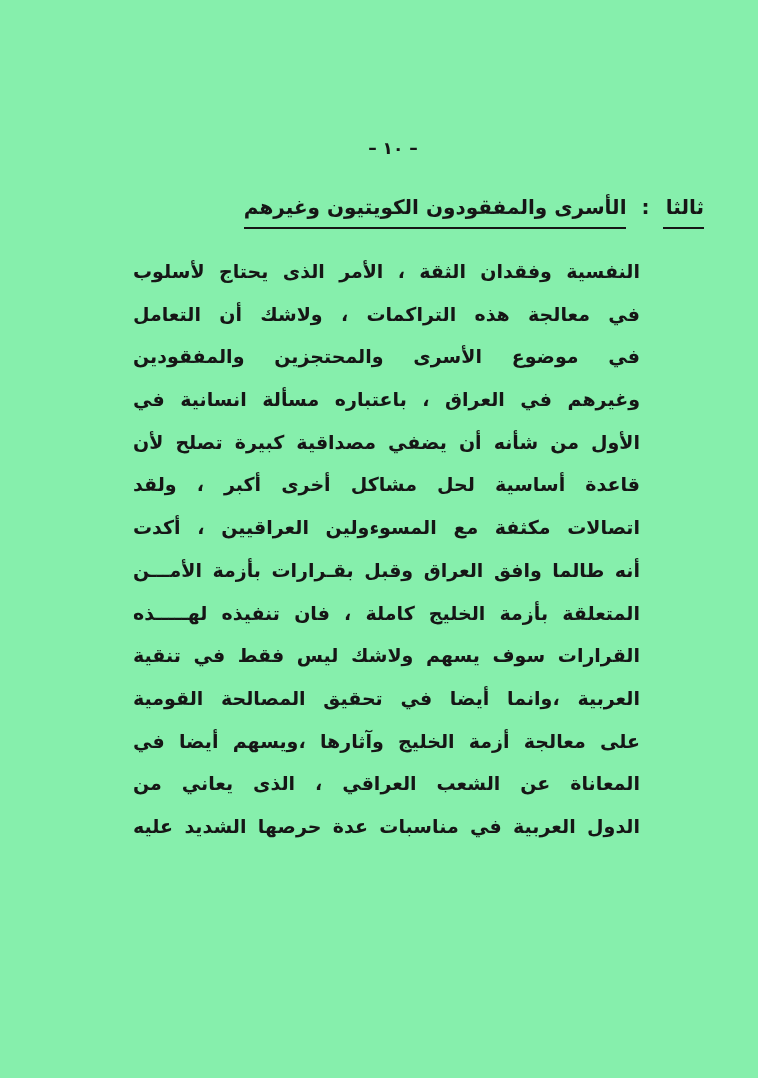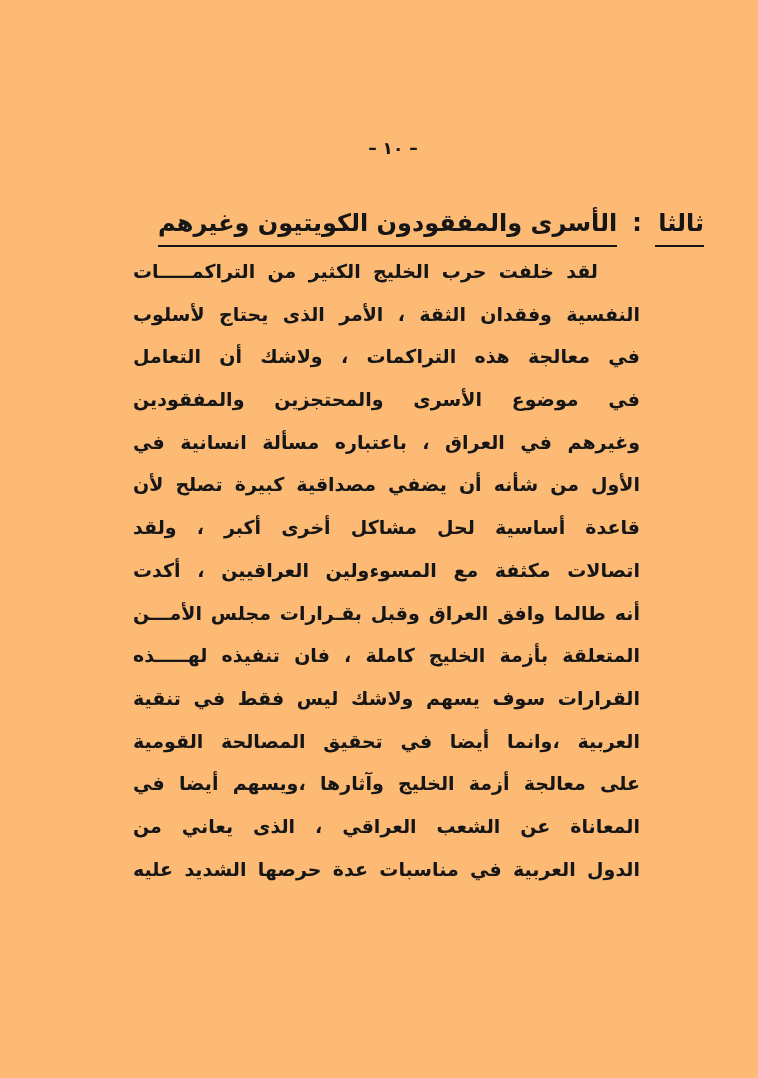--- a/index.html
+++ b/index.html
@@ -6,37 +6,37 @@
   body {
     width: 758px; height: 1078px;
     background: #ffffff;
     font-family: "DejaVu Sans", sans-serif;
     color: #161616;
     position: relative;
     overflow: hidden;
   }
   .page {
     position: absolute; inset: 0;
-    background: #fdba74;
+    background: #86efac;
   }
   .page-number {
     position: absolute;
     top: 138px; left: 0; width: 100%;
     text-align: center;
     direction: rtl;
     font-size: 17px;
     font-weight: 700;
     letter-spacing: 4px;
     transform: translateX(14px);
   }
   .heading {
     position: absolute;
-    top: 209px; right: 54px;
+    top: 195px; right: 54px;
     direction: rtl;
-    font-size: 24px;
+    font-size: 20px;
     font-weight: 700;
     white-space: nowrap;
     letter-spacing: 0.3px;
   }
   .heading .h-term {
     display: inline-block;
     border-bottom: 2px solid #161616;
     padding-bottom: 8px;
     padding-left: 3px;
   }
@@ -72,29 +72,28 @@
 
 <div class="page">
 
   <div class="page-number">– ١٠ –</div>
 
   <div class="heading">
     <span class="h-term">ثالثا</span><span class="h-sep">:</span><span class="h-title">الأسرى والمفقودون الكويتيون وغيرهم</span>
   </div>
 
   <div class="body-text">
-    <div class="line first">لقد خلفت حرب الخليج الكثير من التراكمـــــات</div>
     <div class="line">النفسية وفقدان الثقة ، الأمر الذى يحتاج لأسلوب خاص</div>
     <div class="line">في معالجة هذه التراكمات ، ولاشك أن التعامل الجـدى</div>
     <div class="line">في موضوع الأسرى والمحتجزين والمفقودين الكويتييـــن</div>
     <div class="line">وغيرهم في العراق ، باعتباره مسألة انسانية في المقام</div>
     <div class="line">الأول من شأنه أن يضفي مصداقية كبيرة تصلح لأن تكـون</div>
     <div class="line">قاعدة أساسية لحل مشاكل أخرى أكبر ، ولقد أجريـــت</div>
     <div class="line">اتصالات مكثفة مع المسوءولين العراقيين ، أكدت خلالها</div>
-    <div class="line">أنه طالما وافق العراق وقبل بقـرارات مجلس الأمـــن</div>
+    <div class="line">أنه طالما وافق العراق وقبل بقـرارات بأزمة الأمـــن</div>
     <div class="line">المتعلقة بأزمة الخليج كاملة ، فان تنفيذه لهـــــذه</div>
     <div class="line">القرارات سوف يسهم ولاشك ليس فقط في تنقية الأجـواء</div>
     <div class="line">العربية ،وانما أيضا في تحقيق المصالحة القومية القائمة</div>
     <div class="line">على معالجة أزمة الخليج وآثارها ،ويسهم أيضا في رفـــع</div>
     <div class="line">المعاناة عن الشعب العراقي ، الذى يعاني من فقـــدان</div>
     <div class="line">الدول العربية في مناسبات عدة حرصها الشديد عليه وعلى</div>
   </div>
 
 </div>
 

